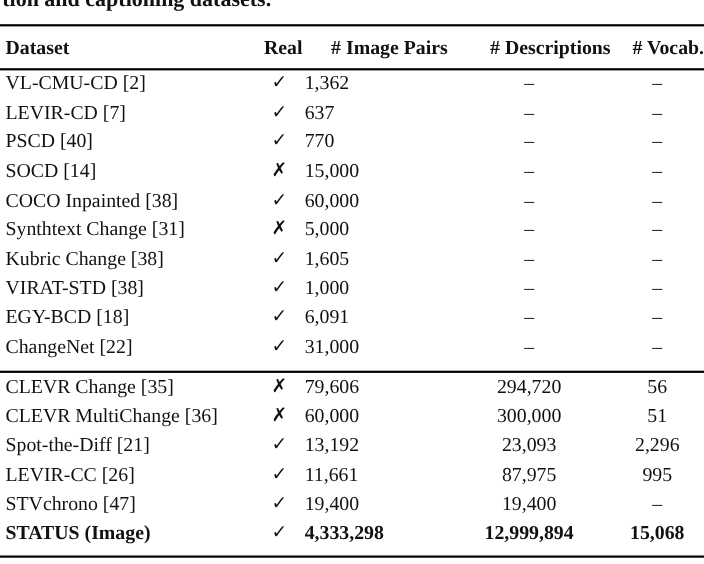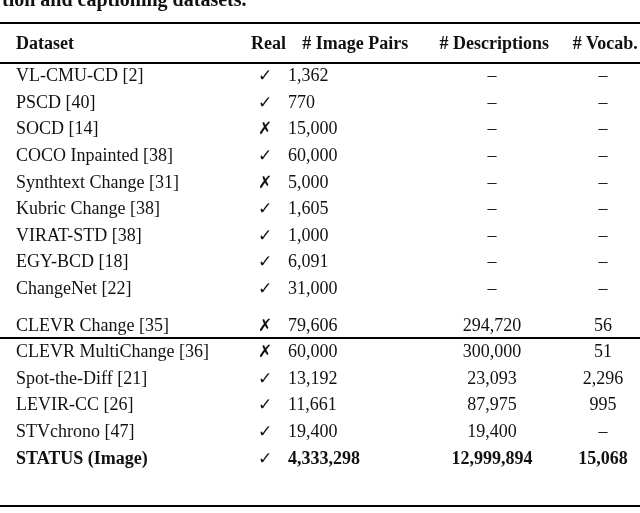--- a/index.html
+++ b/index.html
@@ -15,27 +15,27 @@
     .rule { position: absolute; left: 0; width: 640px; background: #000; }
     .rule.thick { height: 2px; }
     .rule.thin { height: 1.5px; }
     table {
       position: absolute; left: 0; top: 24px; width: 640px;
       border-collapse: collapse; font-size: 18px;
     }
     th, td { padding: 0; white-space: nowrap; }
     thead th { height: 38px; font-weight: bold; vertical-align: middle; }
     tbody td { height: 26.6px; line-height: 26px; }
-    .c-name { text-align: left; padding-left: 16px; width: 226px; }
+    .c-name { text-align: left; padding-left: 5px; width: 226px; }
     .c-real { text-align: center; width: 44px; }
     .c-pairs { text-align: left; width: 130px; }
     .c-desc { text-align: center; width: 148px; }
     .c-vocab { text-align: center; }
     th.c-real { text-align: right; padding-right: 2px; }
-    th.c-pairs, th.c-desc, th.c-vocab { text-align: center; }
+    th.c-pairs, th.c-desc, th.c-vocab { text-align: right; }
     .sep td { height: 10px; line-height: 10px; }
     .bold { font-weight: bold; }
     .check { font-family: "DejaVu Sans", sans-serif; font-size: 17px; }
     .cross { font-family: "DejaVu Sans", sans-serif; font-size: 17px; font-weight: bold; }
   </style>
 </head>
 <body>
 
 <div class="caption">tion and captioning datasets.</div>
 
@@ -52,20 +52,27 @@
       <th class="c-pairs">&nbsp;<span># Image Pairs</span></th>
       <th class="c-desc">&nbsp;<span># Descriptions</span></th>
       <th class="c-vocab">&nbsp;<span># Vocab.</span></th>
     </tr>
   </thead>
   <tbody id="g1">
       <tr>
         <td class="c-name">VL-CMU-CD [2]</td>
         <td class="c-real check">✓</td>
         <td class="c-pairs">1,362</td>
+        <td class="c-desc">–</td>
+        <td class="c-vocab">–</td>
+      </tr>
+      <tr>
+        <td class="c-name">LEVIR-CD [7]</td>
+        <td class="c-real check">✓</td>
+        <td class="c-pairs">637</td>
         <td class="c-desc">–</td>
         <td class="c-vocab">–</td>
       </tr>
       <tr>
         <td class="c-name">PSCD [40]</td>
         <td class="c-real check">✓</td>
         <td class="c-pairs">770</td>
         <td class="c-desc">–</td>
         <td class="c-vocab">–</td>
       </tr>

